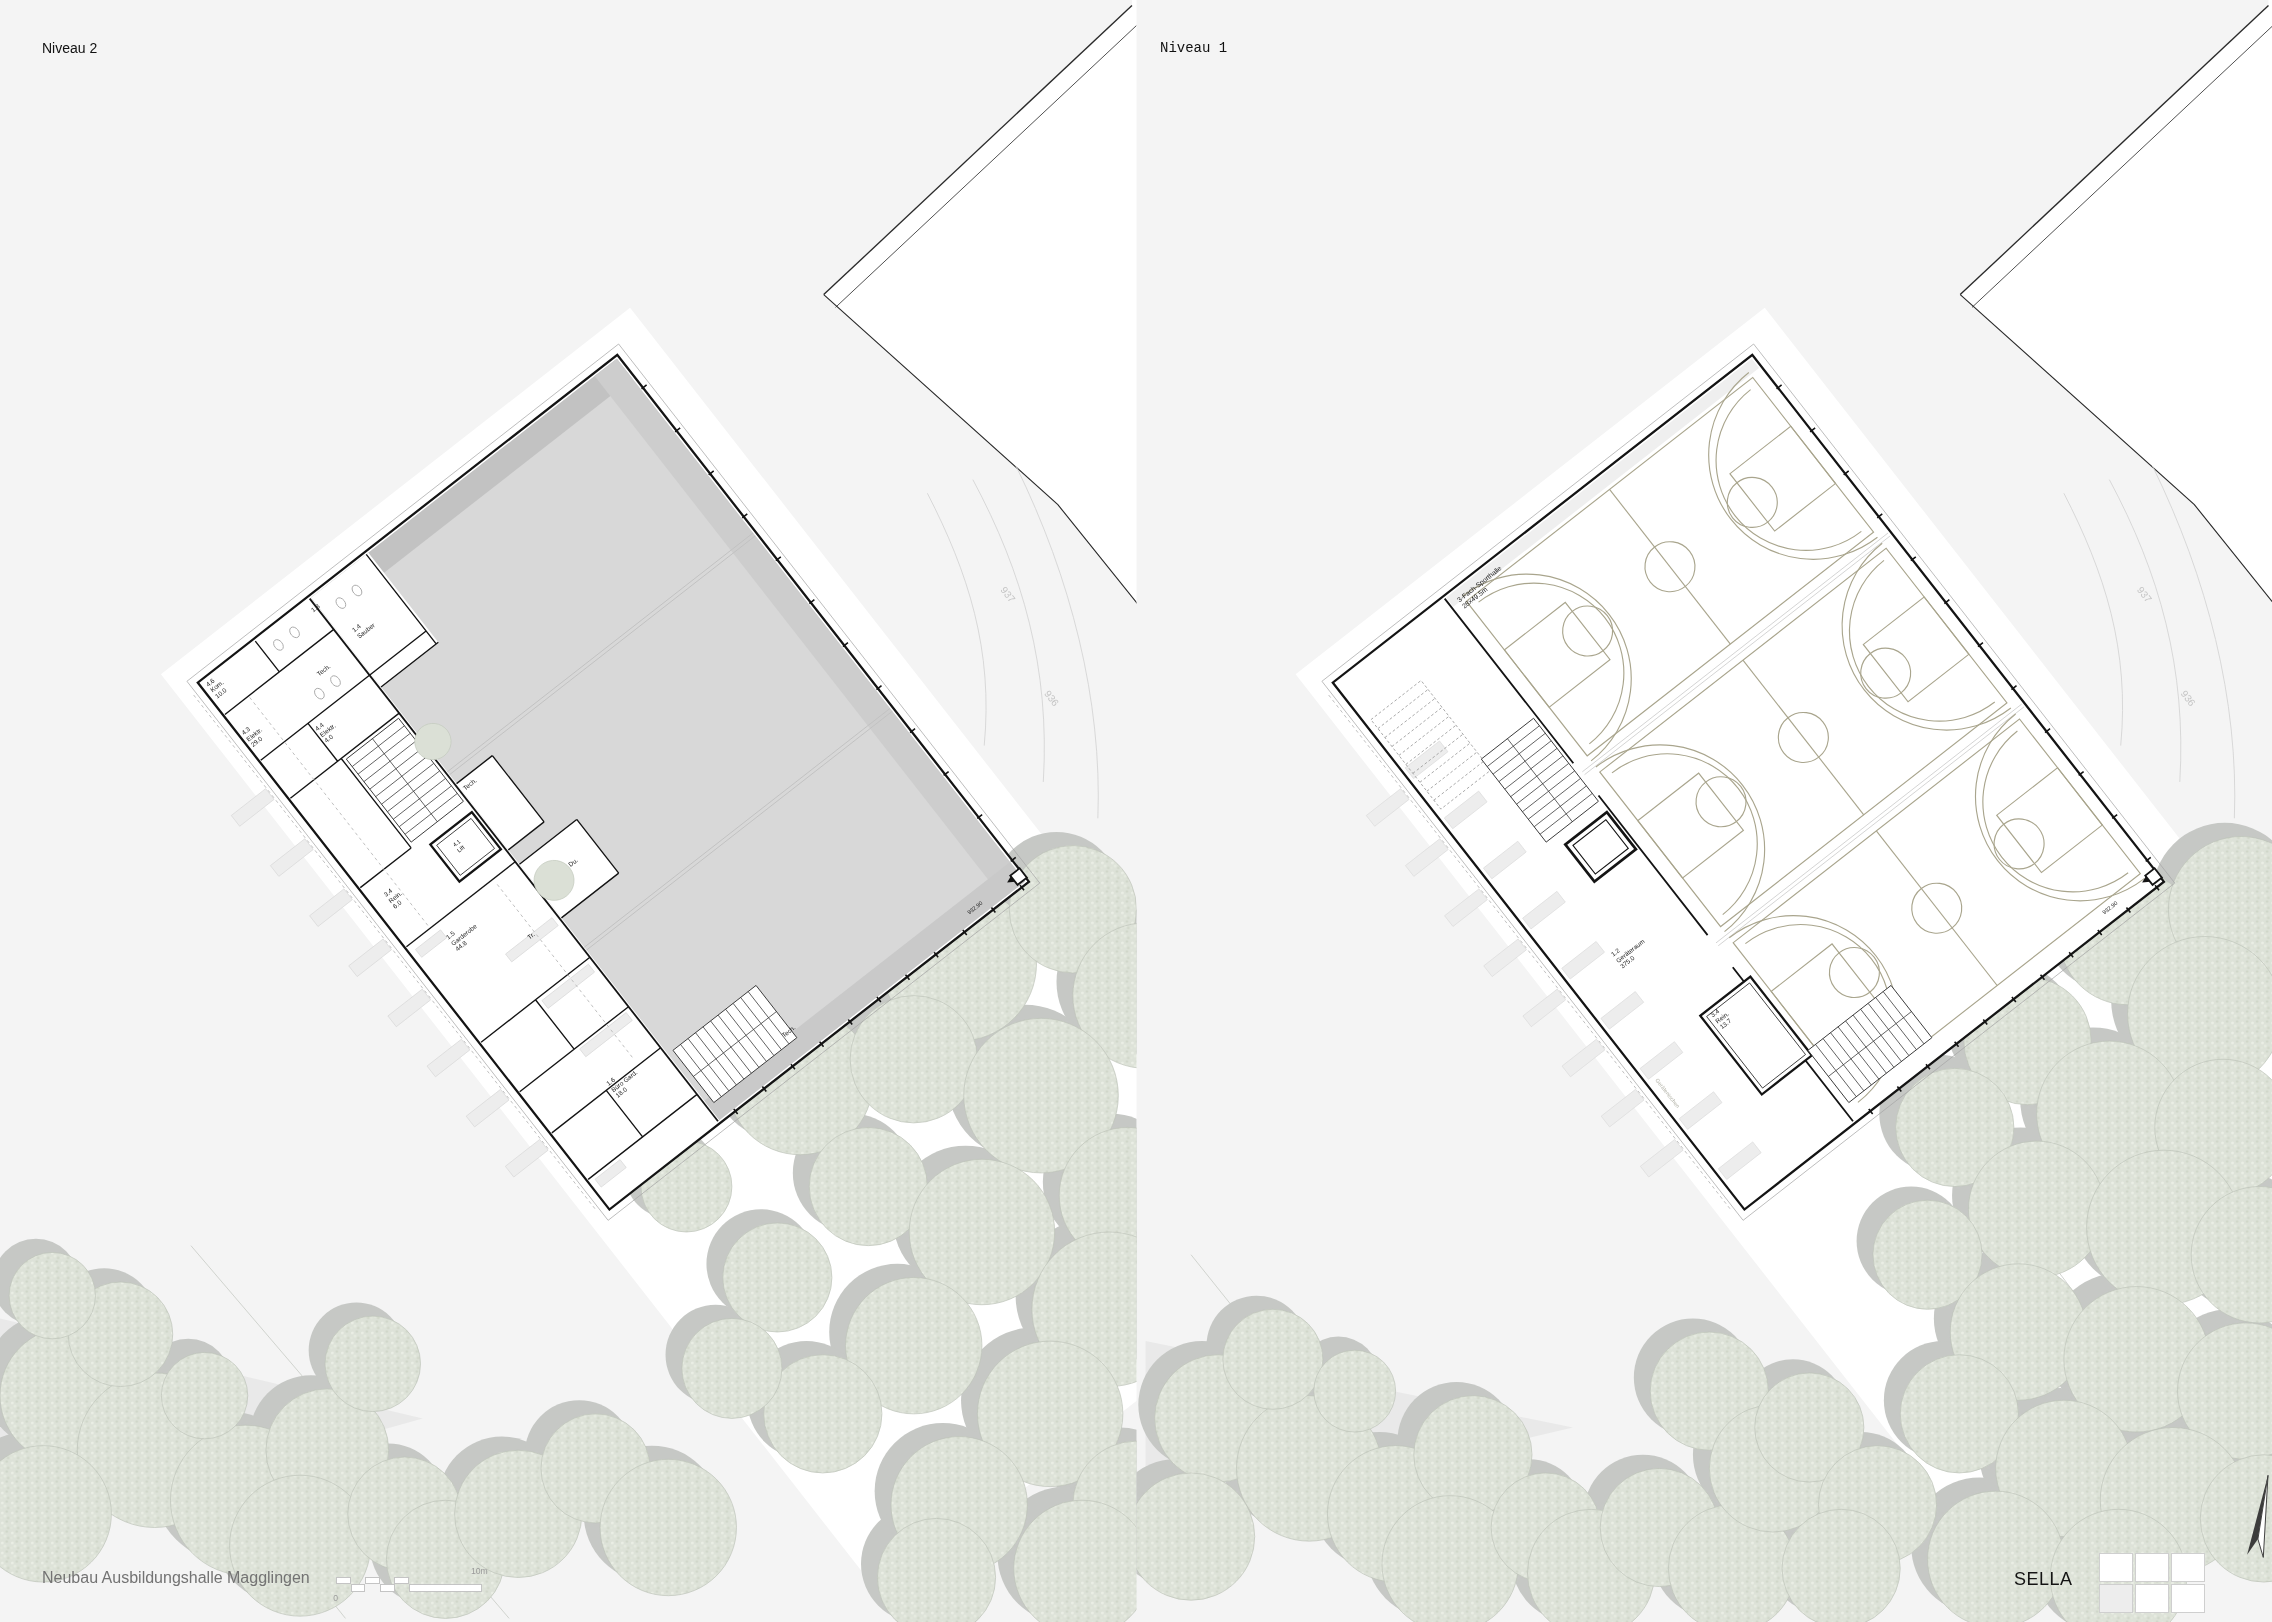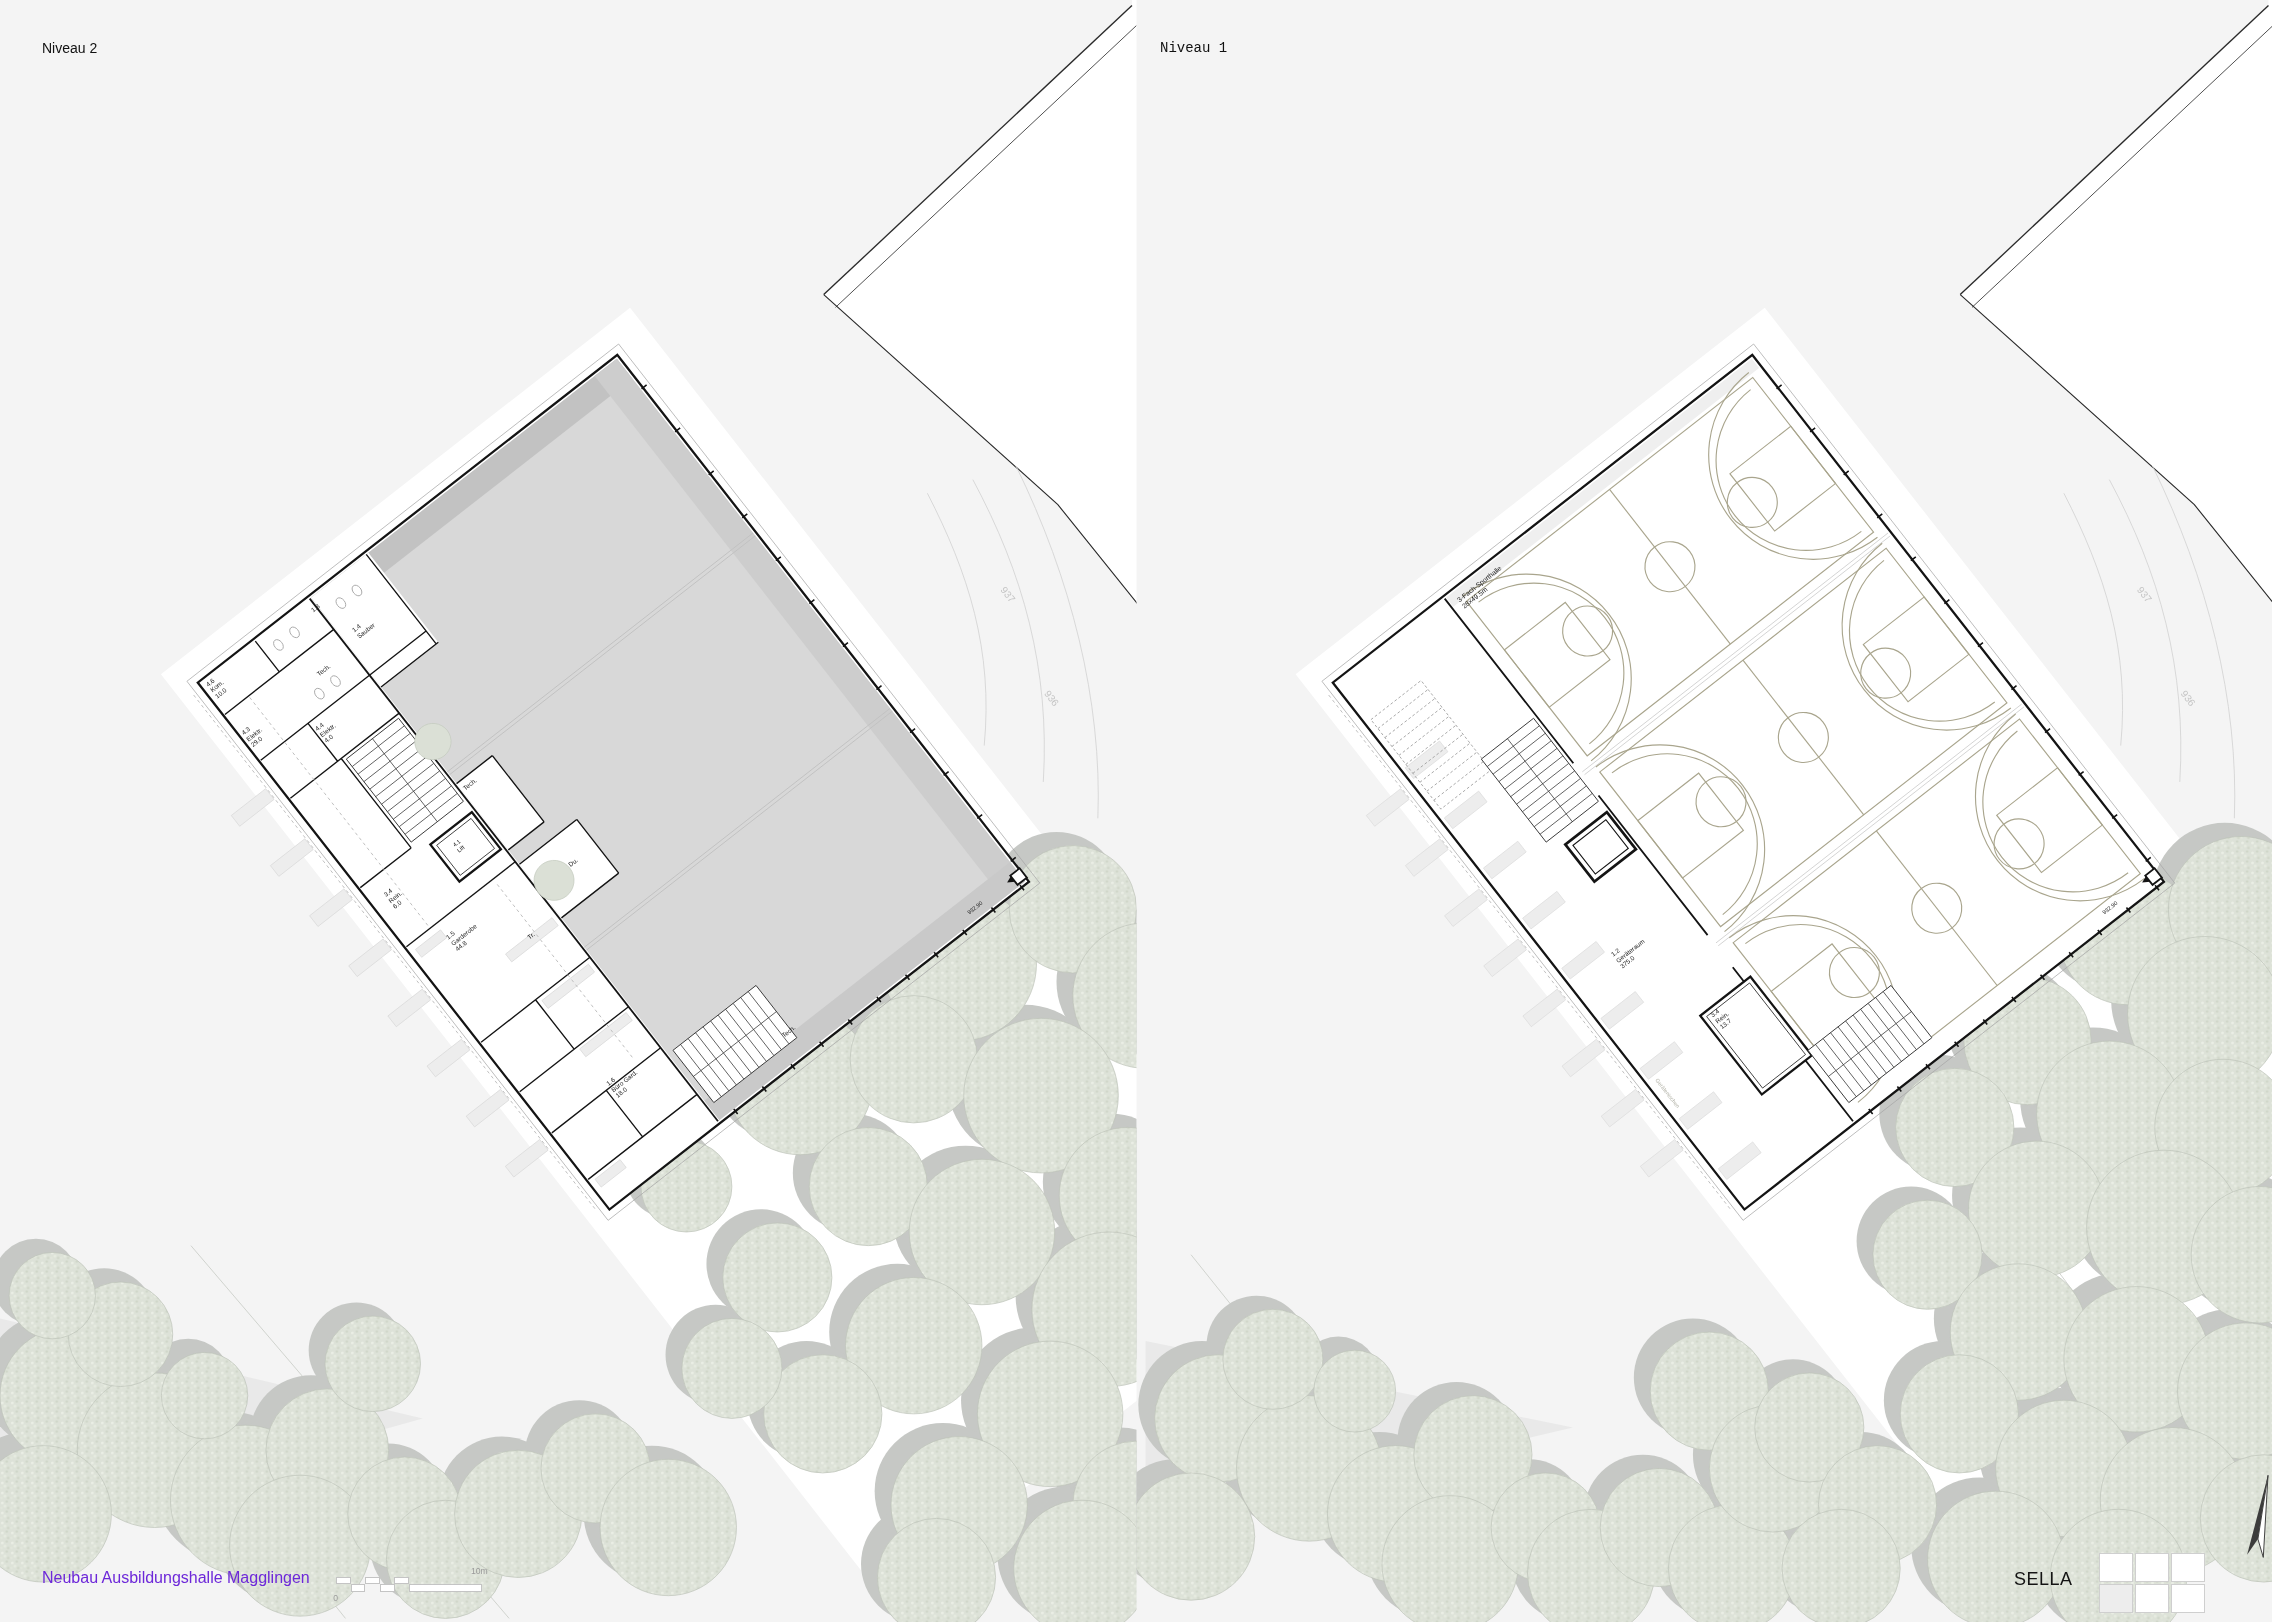--- a/index.html
+++ b/index.html
@@ -8,21 +8,21 @@
   #bg{position:absolute;left:0;top:0;}
   .panel-title{position:absolute;font-size:14px;color:#111;}
   .bldg{position:absolute;width:536px;height:673px;transform-origin:0 0;transform:rotate(-38deg);}
   .bldg svg{position:absolute;left:0;top:0;overflow:visible;}
   .rm{position:absolute;font-size:6.4px;line-height:1.18;white-space:nowrap;color:#1c1c1c;}
   .rm span{display:block;}
   .rm.small{font-size:5.7px;}
   .rm.vert{transform:rotate(90deg);transform-origin:0 0;}
   .rm.faint{color:#b3b3a8;font-size:5.5px;}
   .halllbl{position:absolute;font-size:6.8px;line-height:1.2;white-space:nowrap;color:#1c1c1c;}
-  .footer-title{position:absolute;left:42px;top:1569px;font-size:16px;color:#6d28d9;}
+  .footer-title{position:absolute;left:42px;top:1569px;font-size:16px;color:#737373;}
   .sella{position:absolute;left:2014px;top:1569px;font-size:18px;letter-spacing:0.5px;color:#141414;text-align:right;}
   
   #scalebar{position:absolute;left:336px;top:1577px;width:145px;height:15.5px;}
   #scalebar .cell{position:absolute;height:7.3px;background:#fff;border:0.7px solid #c4c4c4;box-sizing:border-box;}
   #scalebar .lbl{position:absolute;font-size:8.6px;color:#9a9a9a;}
   
   #sheetgrid{position:absolute;left:2099px;top:1553px;}
   #sheetgrid .cell{position:absolute;width:34px;height:29px;background:#fff;border:0.7px solid #cfcfcf;box-sizing:border-box;}
   #sheetgrid .cell.on{background:#ededed;}
   .cnpy{fill:url(#ptree);stroke:#bdc3b8;stroke-width:1.5;}

